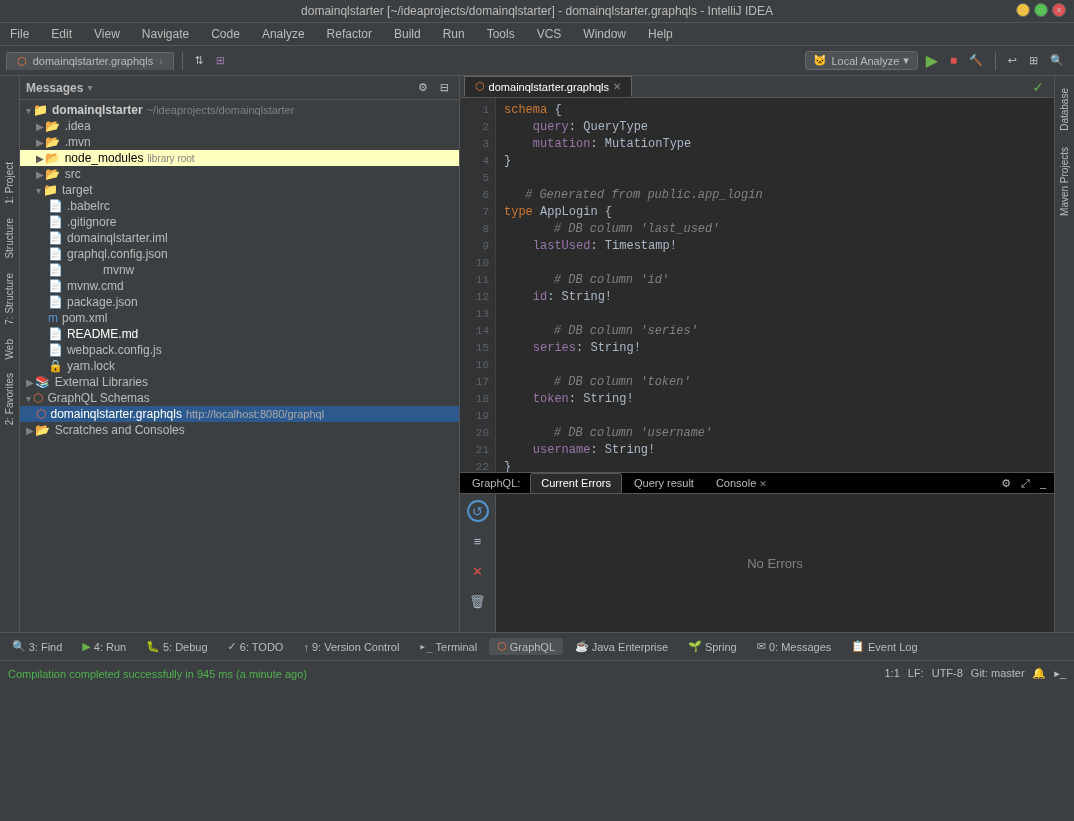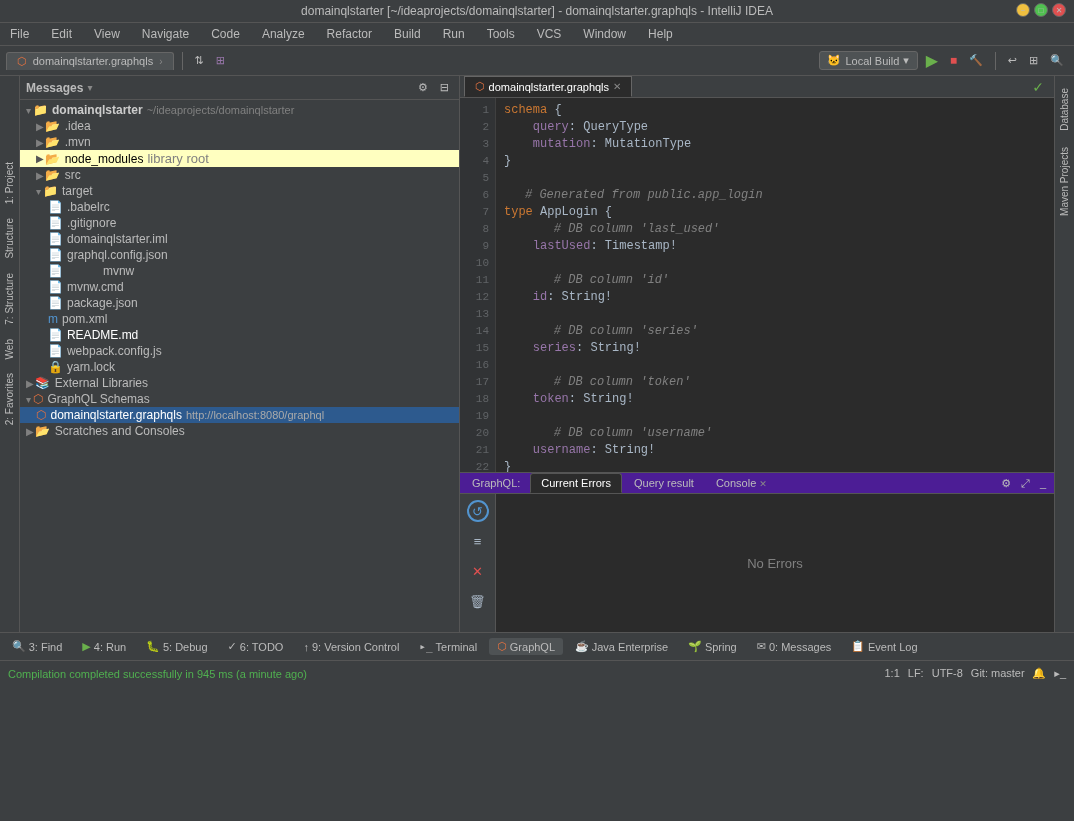--- a/index.html
+++ b/index.html
@@ -236,21 +236,21 @@
       border-top: 1px solid #555;
       height: 160px;
       display: flex;
       flex-direction: column;
     }
     .bottom-tabs {
       display: flex;
       align-items: center;
       border-bottom: 1px solid #555;
       padding: 0 4px;
-      background: #4c1d95;
+      background: #000000;
       gap: 2px;
     }
     .bottom-tab {
       padding: 3px 10px;
       font-size: 11px;
       cursor: pointer;
       color: #bbbbbb;
       border-radius: 3px 3px 0 0;
     }
     .bottom-tab.active {
@@ -415,21 +415,21 @@
     <span>domainqlstarter.graphqls</span>
     <span style="color:#888; margin-left:3px; font-size:10px;">›</span>
   </div>
   <div class="toolbar-sep"></div>
   <span class="toolbar-btn">⇅</span>
   <span class="toolbar-btn" style="color:#9876aa;">⊞</span>
   <div style="flex:1"></div>
   <div style="display:flex; align-items:center; gap:4px;">
     <span class="toolbar-btn" style="background:#4e5254; padding:2px 8px; border:1px solid #666; border-radius:3px; display:flex; align-items:center; gap:4px; color:#bbbbbb;">
       <span style="color:#e07040;">🐱</span>
-      <span>Local Build</span>
+      <span>Local Analyze</span>
       <span>▾</span>
     </span>
     <span class="toolbar-btn run-btn">▶</span>
     <span class="toolbar-btn stop-btn">⏹</span>
     <span class="toolbar-btn">🔨</span>
     <div class="toolbar-sep"></div>
     <span class="toolbar-btn">↩</span>
     <span class="toolbar-btn">⊞</span>
     <span class="toolbar-btn">🔍</span>
   </div>
@@ -471,21 +471,21 @@
       <div class="tree-item indent-1">
         <span class="arrow">▶</span>
         <span class="tree-icon" style="color:#aaa;">📂</span>
         <span style="color:#bbbbbb;">.mvn</span>
       </div>
 
       <div class="tree-item indent-1 highlight">
         <span class="arrow" style="color:#555;">▶</span>
         <span class="tree-icon icon-yellow">📂</span>
         <span>node_modules</span>
-        <span style="color:#808080; margin-left:4px; font-size:13px;">library root</span>
+        <span style="color:#808080; margin-left:4px; font-size:10px;">library root</span>
       </div>
 
       <div class="tree-item indent-1">
         <span class="arrow">▶</span>
         <span class="tree-icon icon-blue">📂</span>
         <span style="color:#bbbbbb;">src</span>
       </div>
 
       <div class="tree-item indent-1">
         <span class="arrow">▾</span>

